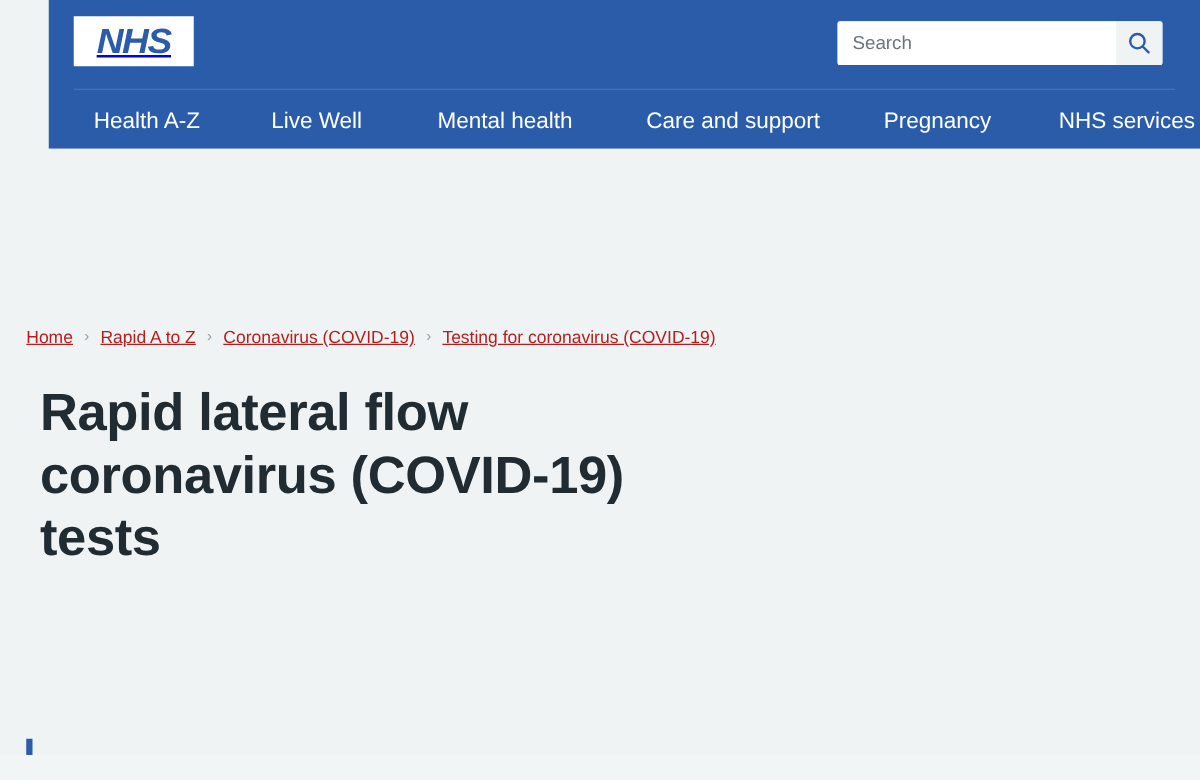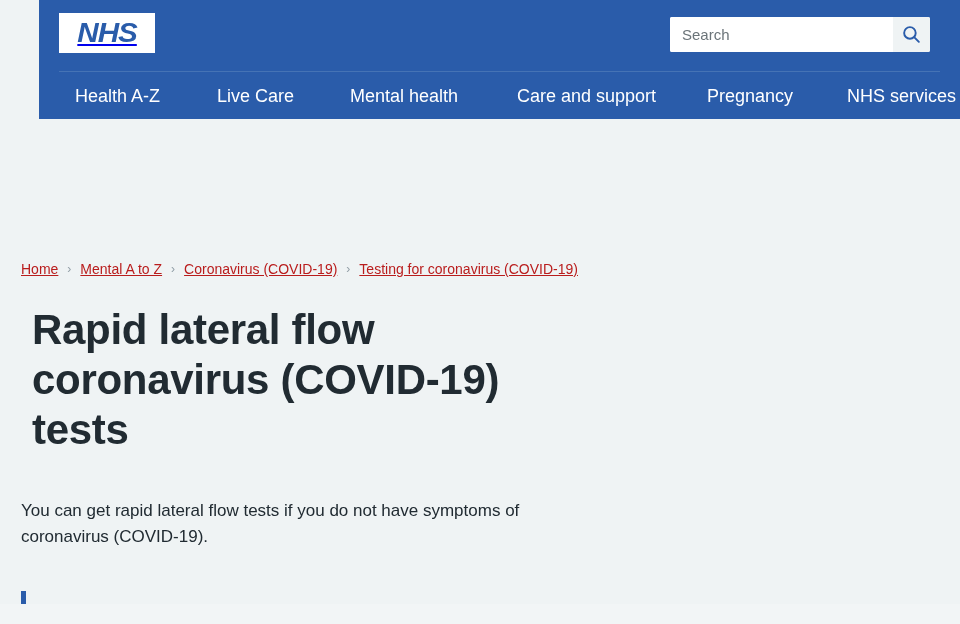--- a/index.html
+++ b/index.html
@@ -225,43 +225,42 @@
             </svg>
           </span>
         </button>
       </div>
     </div>
 
     <div class="header-divider"></div>
 
     <nav class="nav" id="primary-nav">
         <a class="nav-item" href="#" style="position: absolute; left: 36px;">Health A-Z</a>
-        <a class="nav-item" href="#" style="position: absolute; left: 178px;">Live Care</a>
+        <a class="nav-item" href="#" style="position: absolute; left: 178px;">Live Well</a>
         <a class="nav-item" href="#" style="position: absolute; left: 311px;">Mental health</a>
         <a class="nav-item" href="#" style="position: absolute; left: 478px;">Care and support</a>
         <a class="nav-item" href="#" style="position: absolute; left: 668px;">Pregnancy</a>
         <a class="nav-item" href="#" style="position: absolute; left: 808px;">NHS services</a>
       </nav>
   </div>
 
   <div class="content">
 
     <div class="breadcrumb" id="breadcrumb-bar">
         <a class="crumb" href="#">Home</a>
         <span class="crumb-sep">›</span>
-        <a class="crumb" href="#">Mental A to Z</a>
+        <a class="crumb" href="#">Rapid A to Z</a>
         <span class="crumb-sep">›</span>
         <a class="crumb" href="#">Coronavirus (COVID-19)</a>
         <span class="crumb-sep">›</span>
         <a class="crumb" href="#">Testing for coronavirus (COVID-19)</a>
       </div>
 
     <h1 class="page-title">Rapid lateral flow coronavirus (COVID-19) tests</h1>
 
-    <p class="intro">You can get rapid lateral flow tests if you do not have symptoms of coronavirus (COVID-19).</p>
 
     <div class="callout">
       <p>
         <span>If you have symptoms of COVID-19, you need a different test called a PCR test. </span>
       </p>
     </div>
 
     <div class="footer-strip"></div>
   </div>
 </div>

